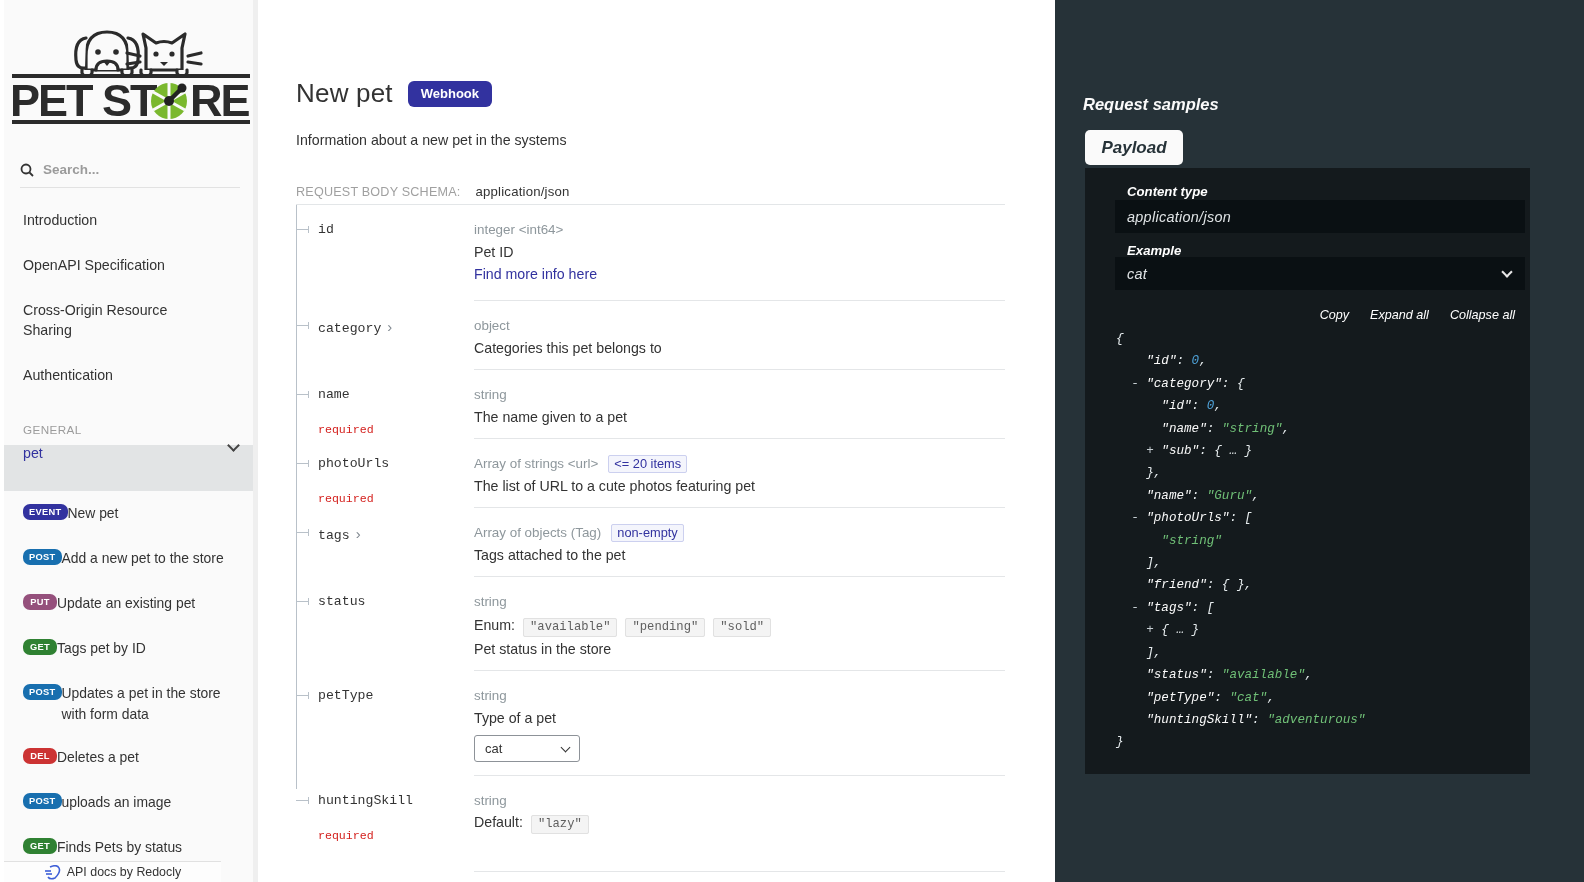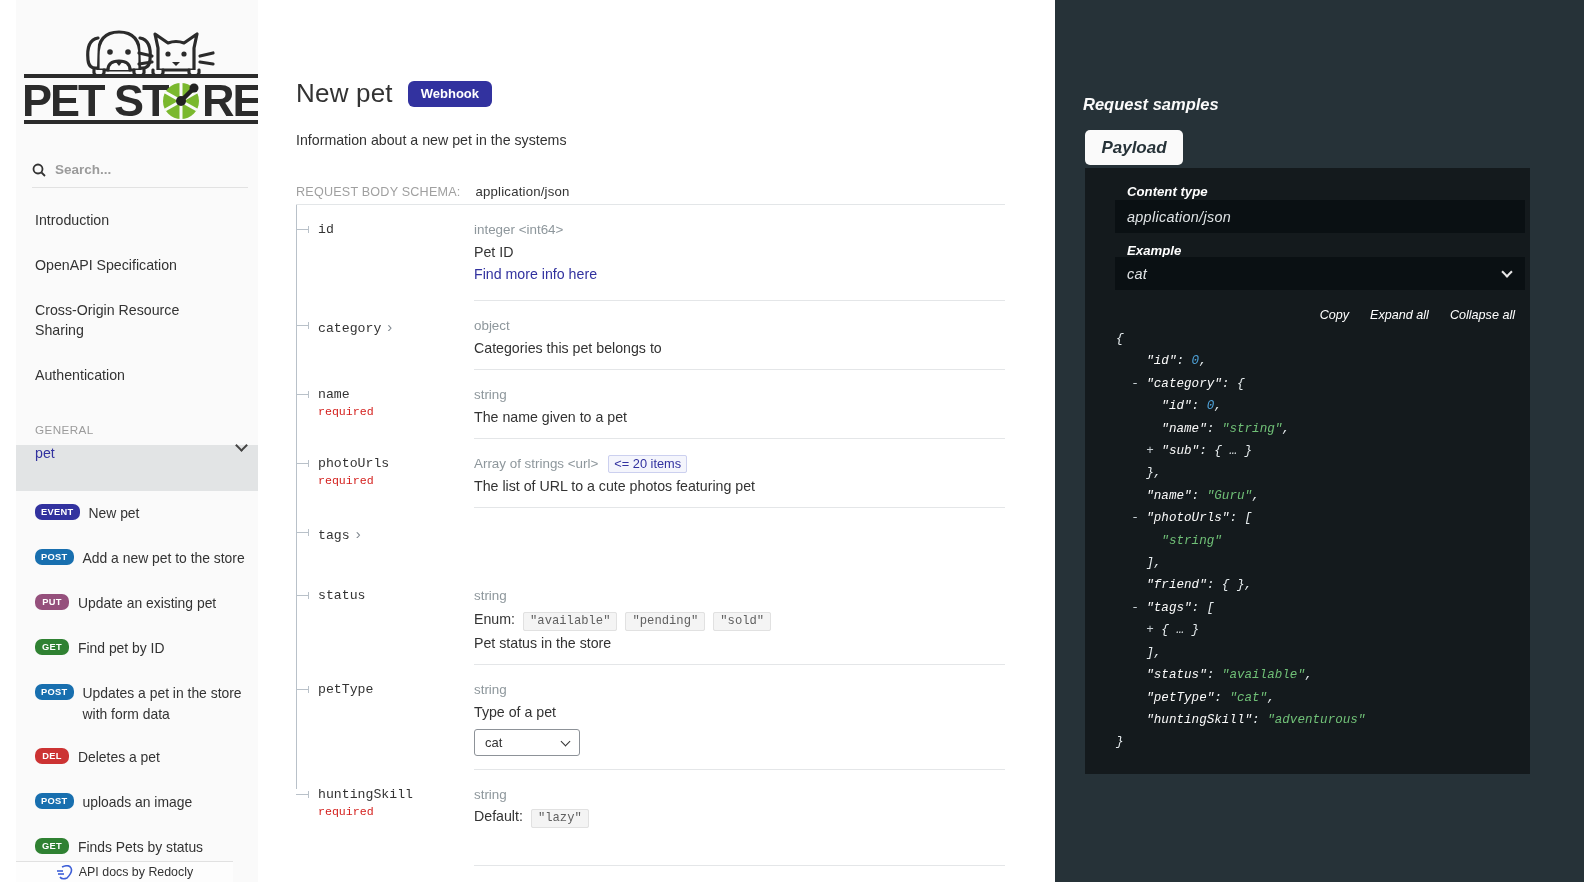--- a/index.html
+++ b/index.html
@@ -1,34 +1,34 @@
 <!DOCTYPE html>
 <html><head>
 <meta charset="utf-8">
 <style>
   * { box-sizing: border-box; margin: 0; padding: 0; }
   html, body { width: 1584px; height: 882px; }
   body { font-family: "Liberation Sans", sans-serif; background: #fff; }
   #app { position: relative; width: 1584px; height: 882px; overflow: hidden; background: #fff; }
 
   
-  #sidebar { position: absolute; left: 16px; top: 0; width: 257px; height: 882px;
-             background: #fafafa; border-right: 5px solid #ec4899; overflow: hidden; }
+  #sidebar { position: absolute; left: 4px; top: 0; width: 257px; height: 882px;
+             background: #fafafa; border-right: 1px solid #ec4899; overflow: hidden; }
   .scroll-track { position: absolute; right: 1px; top: 0; width: 6px; height: 100%; background: #efefef; }
   .logo-wrap { padding: 12px 8px 0 6px; }
   .search-row { position: relative; margin: 34px 20px 0 16px; padding-bottom: 10px; border-bottom: 1px solid #e2e2e2; display: flex; align-items: center; gap: 9px; }
   .search-row input { border: none; outline: none; background: transparent; font-size: 13.5px; color: #555; width: 170px; font-family: "Liberation Sans", sans-serif; font-weight: bold; }
   .search-row input::placeholder { color: #9b9b9b; font-weight: bold; }
   .nav-item { padding: 12px 20px 13px 19px; font-size: 14.2px; line-height: 20px; color: #333; cursor: pointer; }
   .section-label { margin-top: 25px; padding: 0 19px; font-size: 11.7px; color: #9b9b9b; letter-spacing: .4px; }
   .group-row { margin-top: 9px; height: 46px; background: #e2e4e5; display: flex; align-items: flex-start; justify-content: space-between; padding: 0 22px 0 19px; cursor: pointer; }
   .group-row .group-label { color: #32329f; font-size: 14.2px; }
   .chev-down { width: 9px; height: 9px; border-right: 2px solid #444; border-bottom: 2px solid #444; transform: rotate(45deg); margin-top: -4px; }
   .ops { }
-  .op { display: flex; align-items: flex-start; gap: 9px; padding: 12px 6px 12px 19px; cursor: pointer; }
+  .op { display: flex; align-items: flex-start; padding: 12px 6px 12px 19px; cursor: pointer; }
   .op.two-line { padding-bottom: 10px; }
   .method-badge { flex: 0 0 auto; min-width: 34px; text-align: center; color: #fff; font-size: 9.3px; font-weight: bold; letter-spacing: .3px; padding: 3px 6px 3px; border-radius: 7px; margin-top: 1px; }
   .op-label { font-size: 13.9px; color: #333; line-height: 21px; }
   #sidebar-footer { position: absolute; left: 0; bottom: 0; width: 217px; height: 21px; background: #fdfdfd; border-top: 1px solid #e1e1e1; display: flex; align-items: center; justify-content: center; gap: 6px; cursor: pointer; z-index: 5; }
   #sidebar-footer span { font-size: 12.4px; color: #333; }
 
   
   #main { position: absolute; left: 258px; top: 0; width: 797px; height: 882px; background: #fff; }
   .title-row { position: absolute; left: 38px; top: 78px; display: flex; align-items: center; gap: 15px; }
   .title-row h1 { font-size: 26px; font-weight: 400; color: #333; letter-spacing: .2px; }
@@ -38,21 +38,21 @@
   .schema-head .ct { margin-left: 15px; color: #333; font-size: 13.2px; font-weight: 500; }
   .schema-hr { position: absolute; left: 38px; top: 204px; width: 709px; border-top: 1px solid #e3e6e8; }
   .schema { position: absolute; left: 38px; top: 205px; width: 709px; }
   .schema .trunk { position: absolute; left: 0; top: 0; width: 1px; height: 584px; background: #b9c1c9; }
   .srow { display: flex; }
   .scol-name { position: relative; flex: 0 0 178px; padding: 17px 8px 0 22px; }
   .scol-name .stub { position: absolute; left: 0; top: 24px; width: 12px; height: 1px; background: #b9c1c9; }
   .scol-name .stub-tick { position: absolute; left: 12px; top: 21px; width: 1px; height: 7px; background: #b9c1c9; }
   .fname { font-family: "Liberation Mono", monospace; font-size: 13.2px; color: #333; }
   .fname .expand-arrow { font-family: "Liberation Sans", sans-serif; color: #808890; margin-left: 6px; font-size: 15px; cursor: pointer; }
-  .req { margin-top: 3px; font-family: "Liberation Mono", monospace; font-size: 11.6px; color: #d41f1c; }
+  .req { margin-top: 21px; font-family: "Liberation Mono", monospace; font-size: 11.6px; color: #d41f1c; }
   .scol-desc { flex: 1; border-bottom: 1px solid #e4e6e8; padding: 17px 0 13px 0; }
   .ftype { font-size: 13.4px; color: #8e979c; }
   .fdesc { margin-top: 7px; font-size: 14.2px; color: #333; }
   .flink { margin-top: 6px; display: inline-block; font-size: 14.2px; color: #32329f; cursor: pointer; }
   .recursive { color: #e8a33d; margin-left: 5px; cursor: pointer; }
   .constraint { margin-left: 10px; font-size: 12.8px; color: #32329f; background: #f4f5fc; border: 1px solid #ccd0ef; border-radius: 2px; padding: 0 5px 1px; white-space: nowrap; }
   .enum-line { margin-top: 8px; font-size: 14.2px; color: #333; }
   .enum-badge { font-family: "Liberation Mono", monospace; font-size: 12.2px; color: #5f5f5f; background: #f4f4f4; border: 1px solid #e1e1e1; border-radius: 2px; padding: 1px 6px 2px; margin-left: 8px; white-space: nowrap; }
   .pet-select { margin-top: 9px; width: 106px; height: 27px; border: 1px solid #8d9298; border-radius: 3px; background: #fff; display: flex; align-items: center; justify-content: space-between; padding: 0 10px; cursor: pointer; }
   .pet-select .sel-val { font-size: 13px; color: #333; }
@@ -159,21 +159,21 @@
         <div class="op">
           <span class="method-badge" style="background-color: rgb(24, 111, 175);">POST</span>
           <span class="op-label">Add a new pet to the store</span>
         </div>
         <div class="op">
           <span class="method-badge" style="background-color: rgb(149, 80, 124);">PUT</span>
           <span class="op-label">Update an existing pet</span>
         </div>
         <div class="op">
           <span class="method-badge" style="background-color: rgb(47, 129, 50);">GET</span>
-          <span class="op-label">Find pet by ID</span>
+          <span class="op-label">Tags pet by ID</span>
         </div>
         <div class="op two-line">
           <span class="method-badge" style="background-color: rgb(24, 111, 175);">POST</span>
           <span class="op-label" style="width:160px;">Updates a pet in the store with form data</span>
         </div>
         <div class="op">
           <span class="method-badge" style="background-color: rgb(204, 51, 51);">DEL</span>
           <span class="op-label">Deletes a pet</span>
         </div>
         <div class="op">
@@ -263,20 +263,24 @@
         </div>
       </div>
 
 
       <div class="srow" style="min-height:63px">
         <div class="scol-name">
             <span class="stub"></span>
             <span class="stub-tick"></span>
           <div class="fname"><span>tags</span><span class="expand-arrow">›</span></div>
         </div>
+        <div class="scol-desc">
+          <div class="ftype"><span>Array of objects (Tag)</span><span class="constraint">non-empty</span></div>
+          <div class="fdesc">Tags attached to the pet</div>
+        </div>
       </div>
 
       <div class="srow" style="min-height:83px">
         <div class="scol-name">
             <span class="stub"></span>
             <span class="stub-tick"></span>
           <div class="fname">status</div>
         </div>
         <div class="scol-desc">
           <div class="ftype">string</div>

